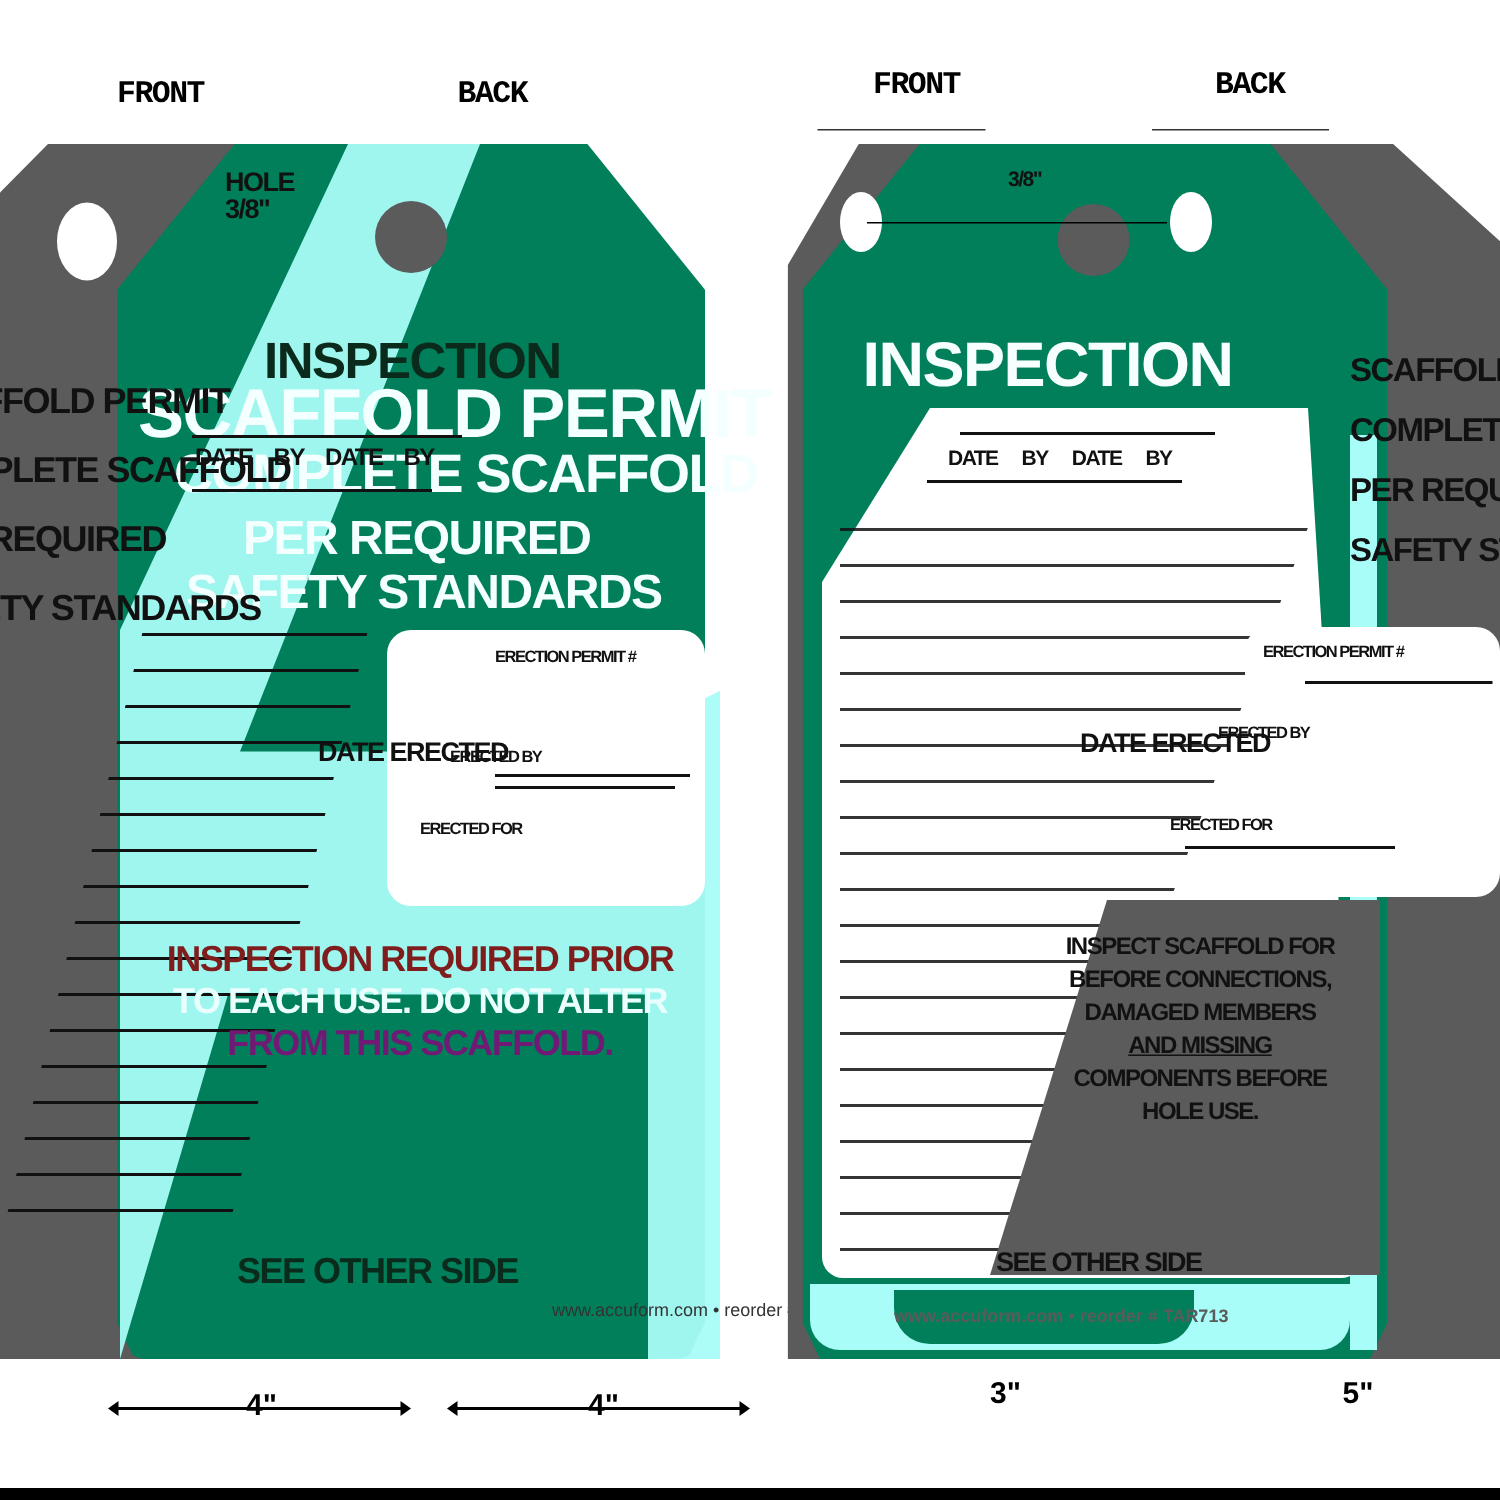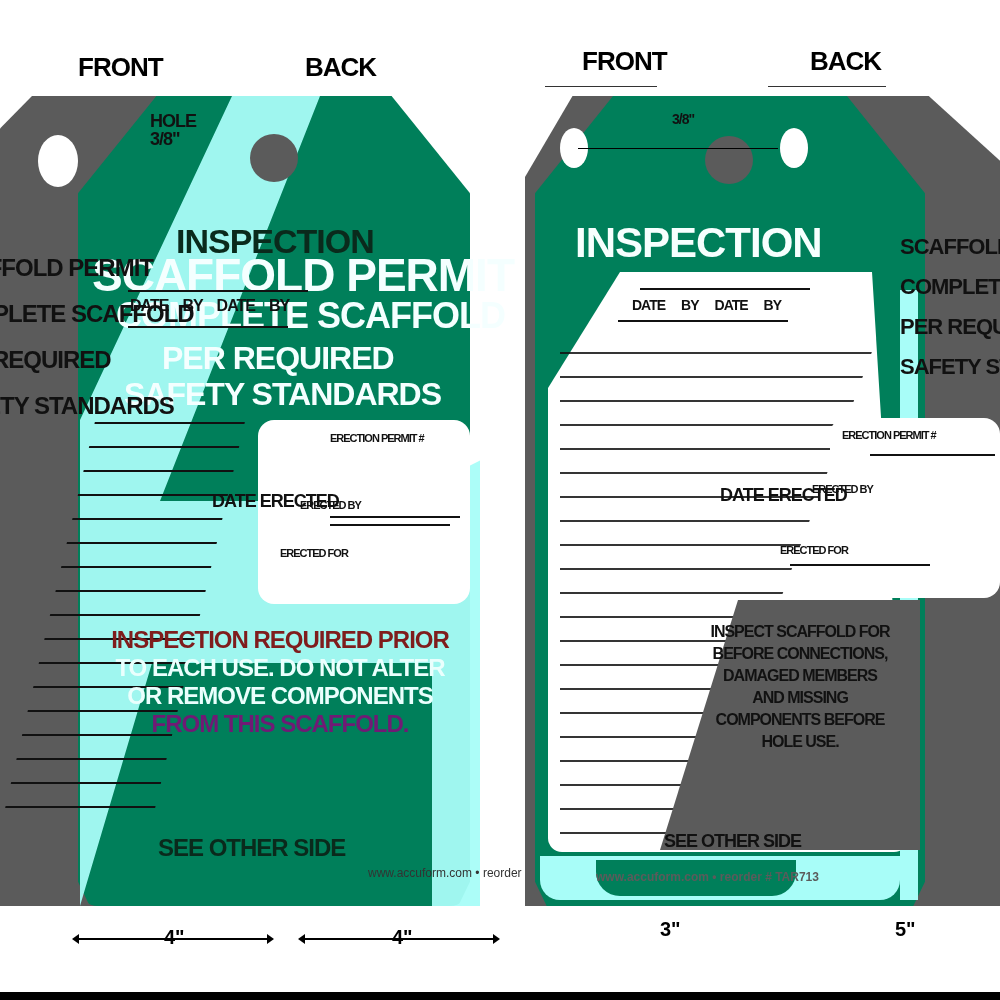--- a/index.html
+++ b/index.html
@@ -1,18 +1,18 @@
 <!DOCTYPE html>
 <html><head>
 <meta charset="utf-8">
 <style>
   html,body{margin:0;padding:0;}
   body{width:1000px;height:1000px;position:relative;overflow:hidden;background:#ffffff;font-family:"Liberation Sans",sans-serif;}
   .abs{position:absolute;}
-  .label-top{font-weight:bold;font-size:26px;color:#000;letter-spacing:-1px;}
+  .label-top{font-weight:bold;font-size:21px;color:#000;letter-spacing:-1px;font-family:Liberation Mono, monospace;}
   .gray{background:#5b5b5b;}
   .green{background:#007f5a;}
   .cyan{background:#a8fdf8;}
   .white{background:#ffffff;}
   .hole{border-radius:50%;}
   .bigtxt{font-weight:bold;color:#ffffff;letter-spacing:-1px;white-space:nowrap;line-height:1;}
   .dtxt{font-weight:bold;color:#0a2a1c;white-space:nowrap;line-height:1;letter-spacing:-1px;}
   .btxt{font-weight:bold;color:#111;white-space:nowrap;line-height:1;letter-spacing:-1px;}
   .hline{height:2px;background:#111;}
   .writebox{background:#fff;border-radius:16px;}
@@ -68,21 +68,20 @@
 <div class="abs btxt" style="left:330px;top:433px;font-size:11px;line-height:11px;">ERECTION PERMIT #</div>
 <div class="abs btxt" style="left:300px;top:500px;font-size:11px;">ERECTED BY</div>
 <div class="abs btxt" style="left:212px;top:492px;font-size:18px;">DATE ERECTED</div>
 <div class="abs btxt" style="left:280px;top:548px;font-size:11px;">ERECTED FOR</div>
 <div class="abs hline" style="left:330px;top:516px;width:130px;"></div>
 <div class="abs hline" style="left:330px;top:524px;width:120px;"></div>
 
 <div class="abs" style="left:110px;top:628px;width:340px;text-align:center;">
   <div class="bigtxt" style="font-size:24px;color:#7f1d1d;margin-bottom:4px;">INSPECTION REQUIRED PRIOR</div>
   <div class="bigtxt" style="font-size:24px;color:#eafffd;margin-bottom:4px;">TO EACH USE. DO NOT ALTER</div>
-  <div class="bigtxt" style="font-size:24px;color:#eafffd;margin-bottom:4px;">OR REMOVE COMPONENTS</div>
   <div class="bigtxt" style="font-size:24px;color:#701a75;margin-bottom:4px;">FROM THIS SCAFFOLD.</div>
 </div>
 <div class="abs dtxt" style="left:158px;top:836px;font-size:24px;">SEE OTHER SIDE</div>
 <div class="abs footer-txt" style="left:368px;top:866px;color:#333;">www.accuform.com • reorder # TAR713</div>
 
 <div class="abs gray" style="left:525px;top:96px;width:475px;height:810px;clip-path:polygon(10% 0,85% 0,100% 8%,100% 100%,0 100%,0 10%);"></div>
 <div class="abs green" style="left:535px;top:96px;width:390px;height:810px;clip-path:polygon(20% 0,80% 0,100% 12%,100% 97%,97% 100%,3% 100%,0 97%,0 12%);"></div>
 <div class="abs hole gray" style="left:705px;top:136px;width:48px;height:48px;"></div>
 <div class="abs white hole" style="left:560px;top:128px;width:28px;height:40px;"></div>
 <div class="abs white hole" style="left:780px;top:128px;width:28px;height:40px;"></div>
@@ -111,21 +110,21 @@
 <div class="abs btxt" style="left:720px;top:486px;font-size:18px;">DATE ERECTED</div>
 <div class="abs btxt" style="left:780px;top:545px;font-size:11px;">ERECTED FOR</div>
 <div class="abs hline" style="left:870px;top:454px;width:125px;"></div>
 <div class="abs hline" style="left:790px;top:564px;width:140px;"></div>
 
 <div class="abs gray" style="left:660px;top:600px;width:260px;height:250px;clip-path:polygon(30% 0,100% 0,100% 100%,0 100%);"></div>
 <div class="abs" style="left:690px;top:624px;width:220px;text-align:center;">
   <div class="btxt" style="font-size:16px;margin-bottom:6px;">INSPECT SCAFFOLD FOR</div>
   <div class="btxt" style="font-size:16px;margin-bottom:6px;">BEFORE CONNECTIONS,</div>
   <div class="btxt" style="font-size:16px;margin-bottom:6px;">DAMAGED MEMBERS</div>
-  <div class="btxt" style="font-size:16px;margin-bottom:6px;">AND MISSING</div>
+  <div class="btxt" style="font-size:16px;margin-bottom:6px;text-decoration:underline;">AND MISSING</div>
   <div class="btxt" style="font-size:16px;margin-bottom:6px;">COMPONENTS BEFORE</div>
   <div class="btxt" style="font-size:16px;">HOLE USE.</div>
 </div>
 <div class="abs btxt" style="left:664px;top:832px;font-size:18px;">SEE OTHER SIDE</div>
 <div class="abs cyan" style="left:540px;top:856px;width:360px;height:44px;border-radius:0 0 20px 20px;"></div>
 <div class="abs green" style="left:596px;top:860px;width:200px;height:36px;border-radius:0 0 24px 24px;"></div>
 <div class="abs footer-txt" style="left:596px;top:870px;color:#5b5b5b;font-weight:bold;">www.accuform.com • reorder # TAR713</div>
 
 <div class="abs" style="left:900px;top:236px;">
   <div class="btxt" style="font-size:22px;margin-bottom:18px;">SCAFFOLD PERMIT</div>

